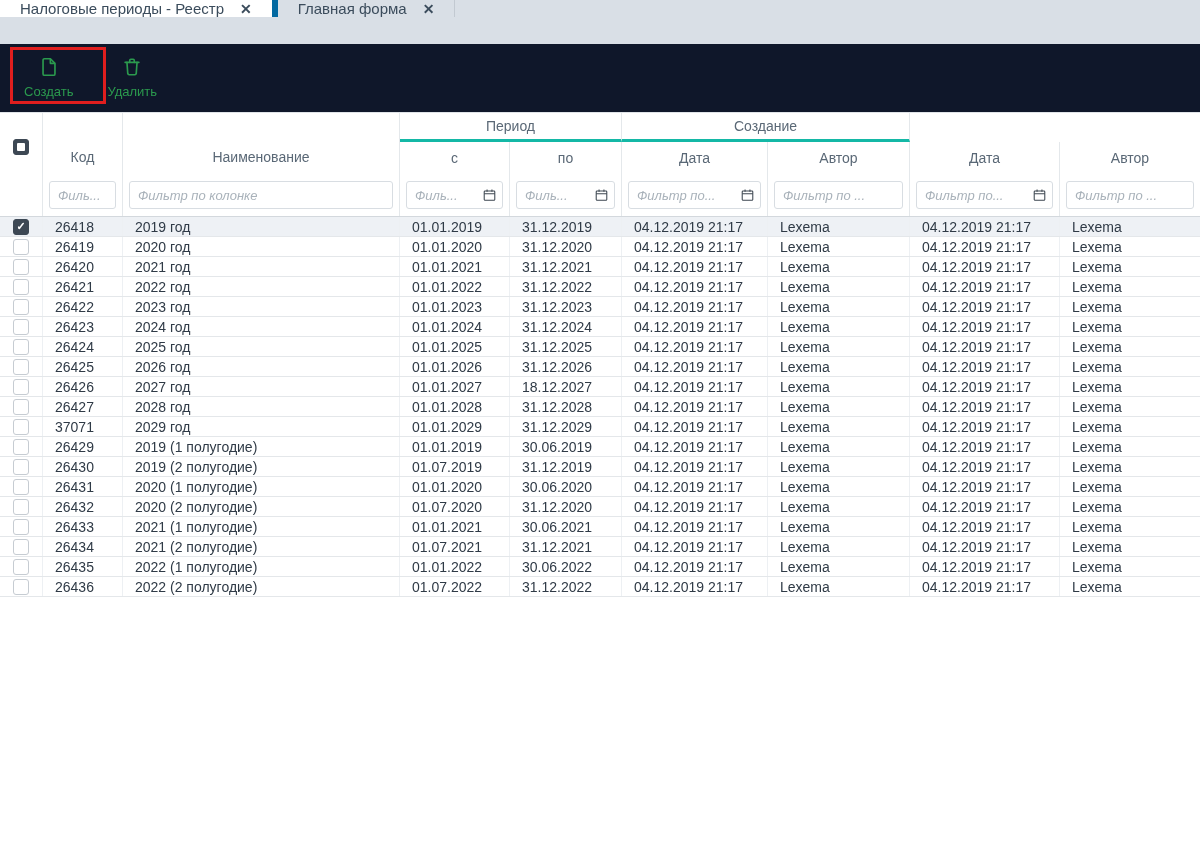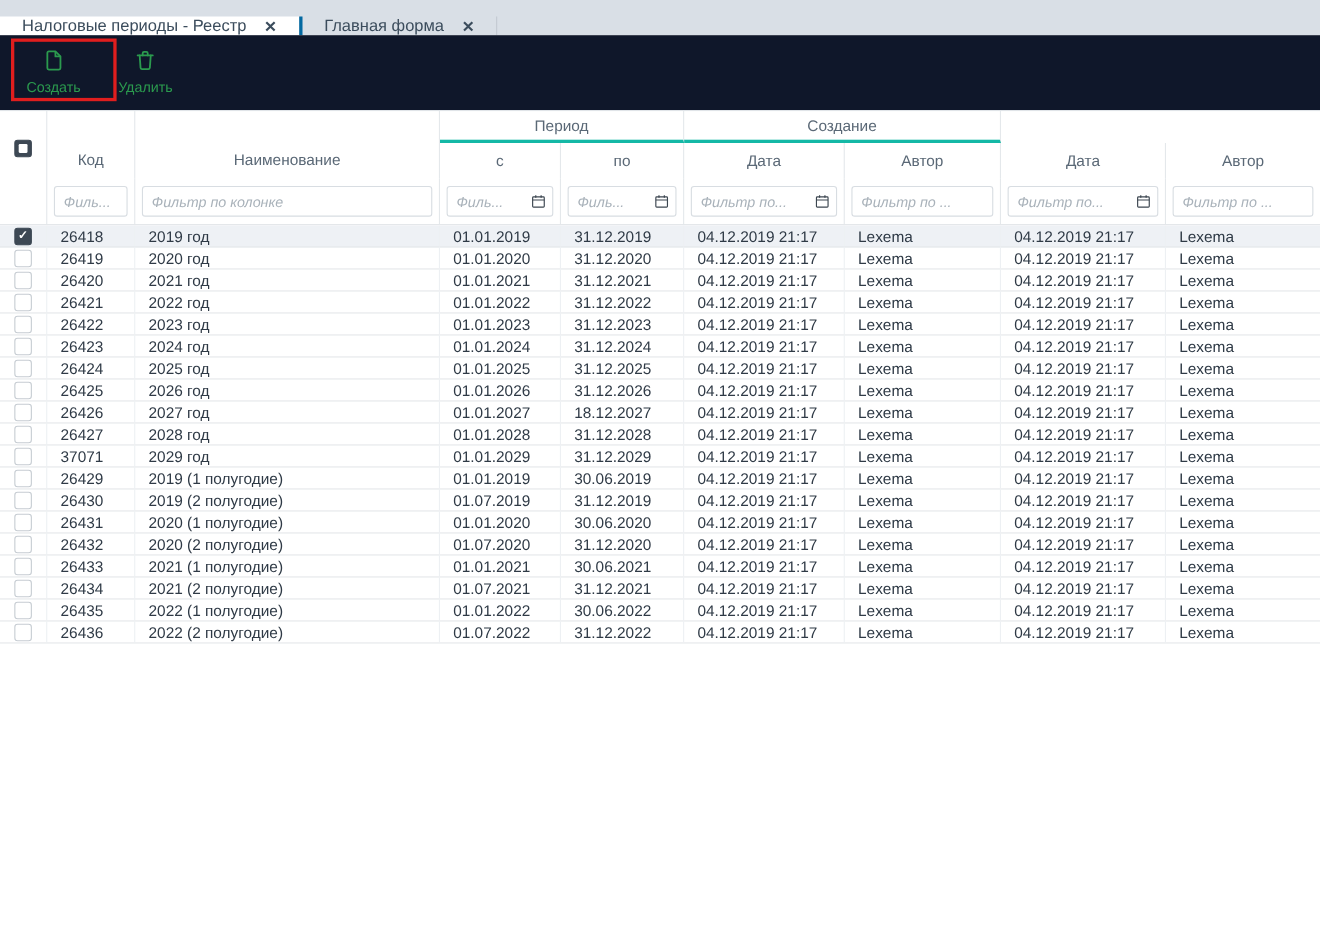--- a/index.html
+++ b/index.html
@@ -5,36 +5,36 @@
   * { box-sizing: border-box; }
   html, body {
     margin: 0; padding: 0;
     width: 1200px; height: 865px;
     overflow: hidden;
     background: #fff;
     font-family: "Liberation Sans", sans-serif;
   }
   
   .tabbar {
-    height: 32px;
+    height: 44px;
     background: #d9dfe6;
     display: flex;
-    align-items: flex-end;
+    align-items: flex-start;
   }
   .tab {
     display: flex; align-items: center;
     gap: 16px;
     padding: 0 20px;
     font-size: 15px;
     color: #3b4c5c;
     cursor: pointer;
     white-space: nowrap;
   }
   .tab.active { background: #fff; }
-  .tab.inactive { border-left: 3px solid #0369a1; border-right: 1px solid #c2c9d1; }
+  .tab.inactive { border-left: 6px solid #0369a1; border-right: 1px solid #c2c9d1; }
   .tab-close { font-weight: 700; font-size: 14px; color: #3b4c5c; cursor: pointer; }
   
   .toolbar {
     height: 68px;
     background: #0f172a;
     display: flex;
     align-items: flex-start;
     gap: 14px;
     padding: 8px 0 0 14px;
     position: relative;

